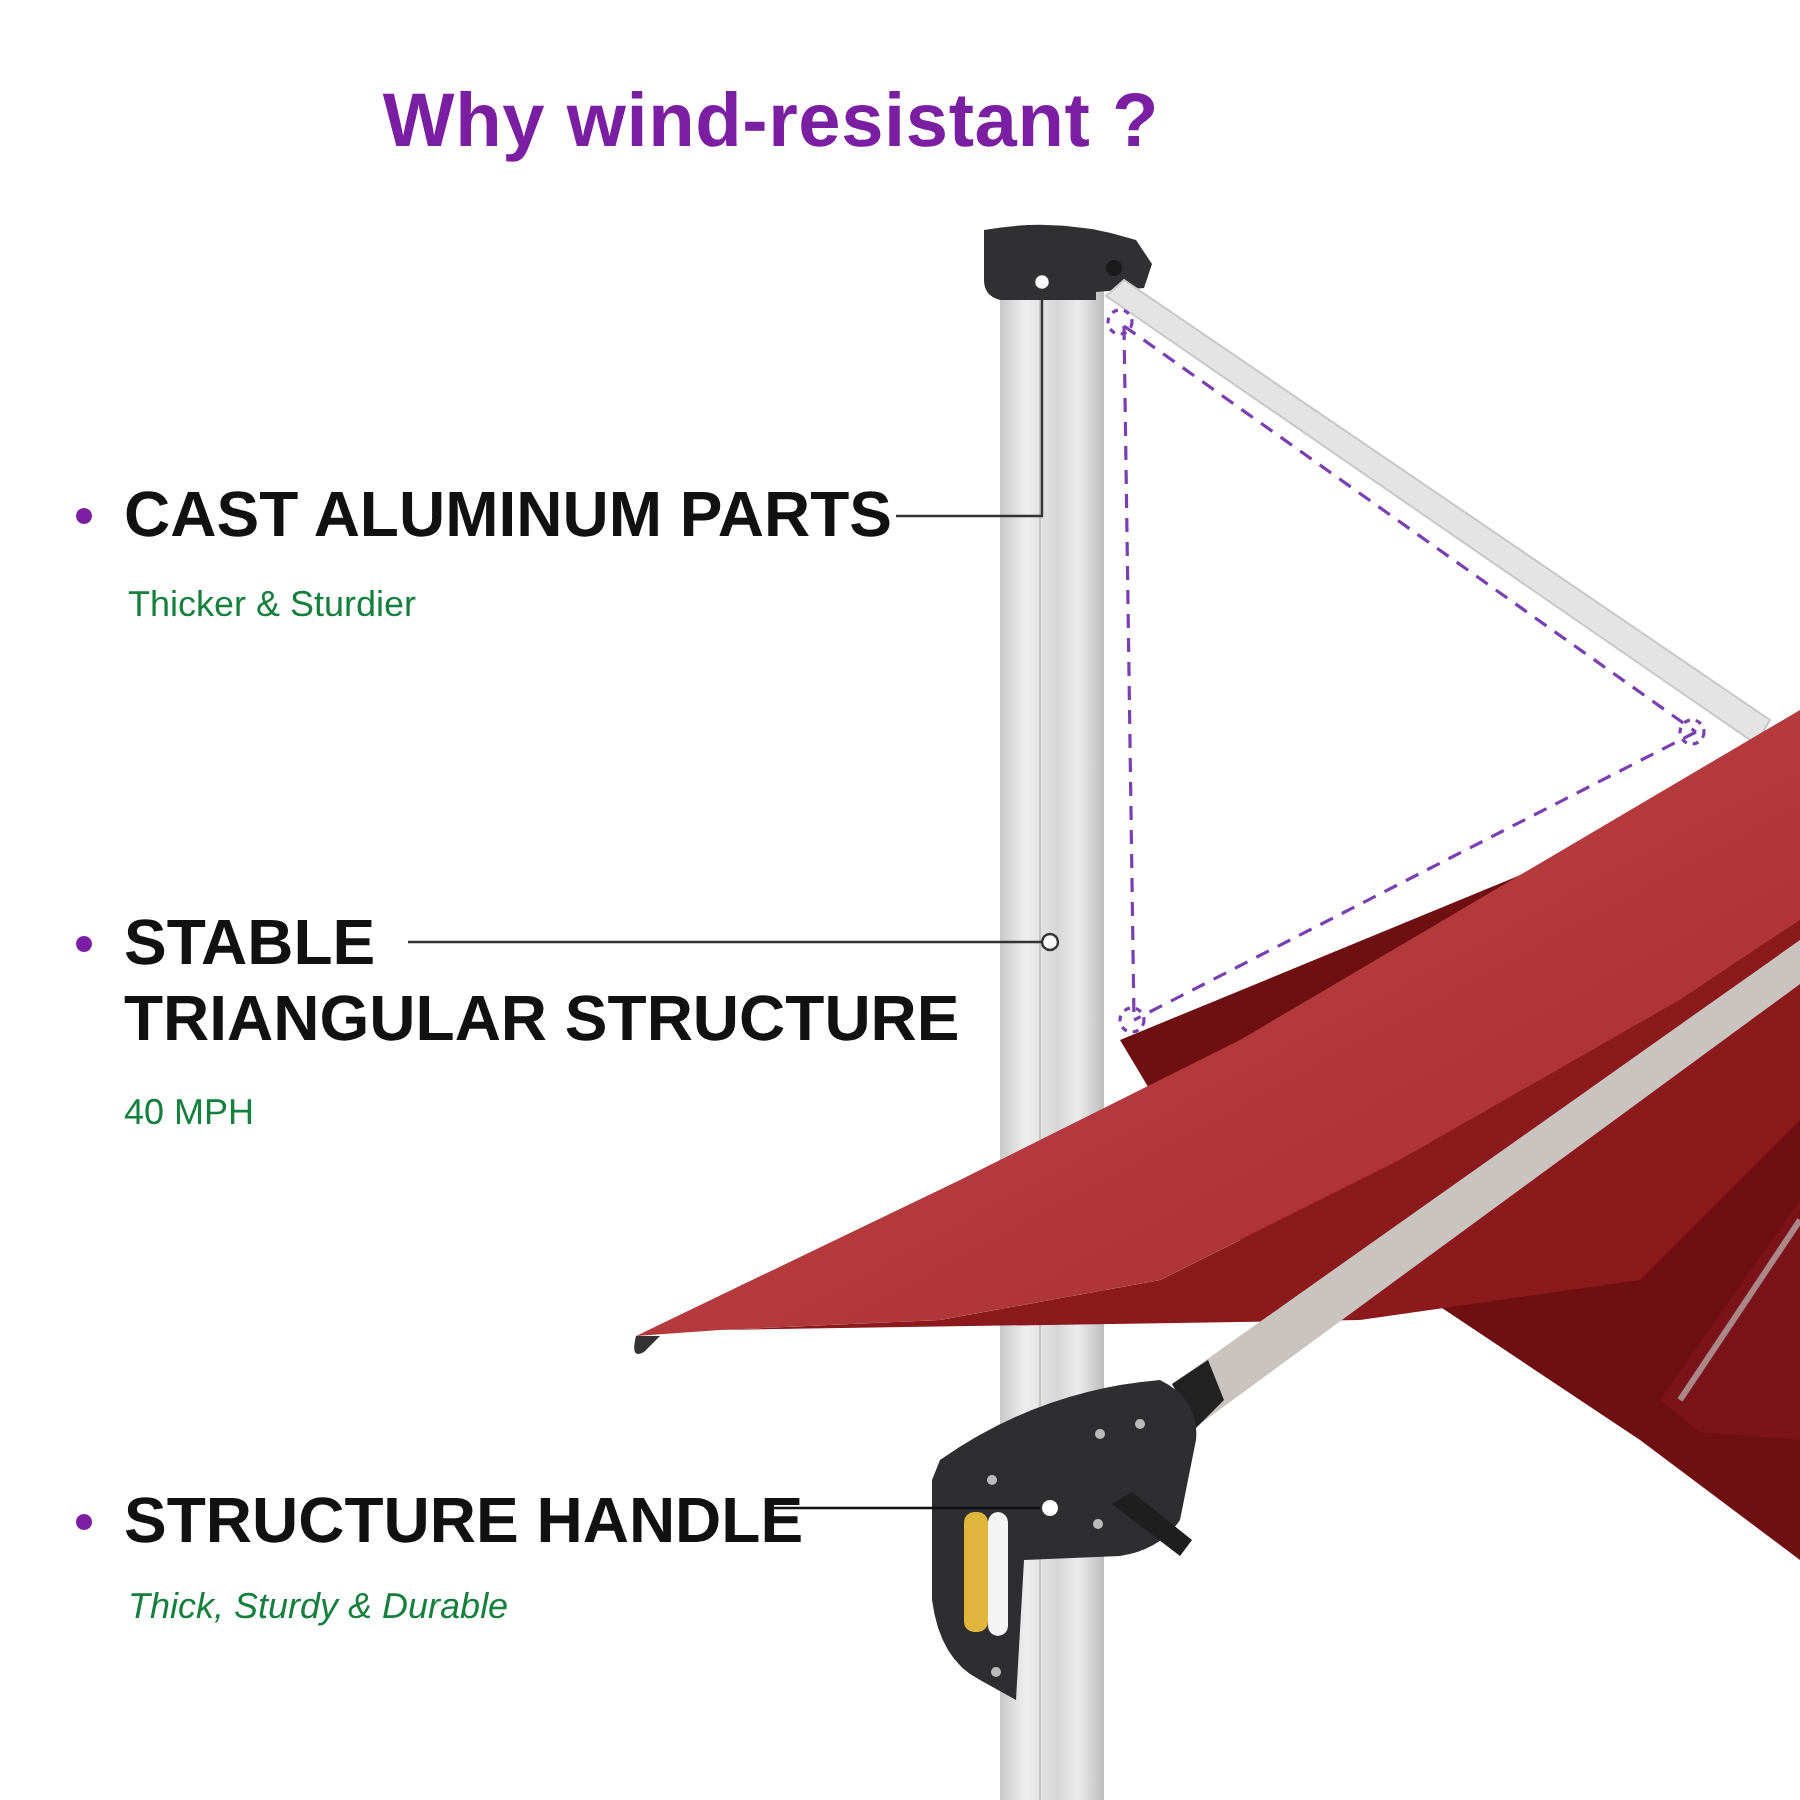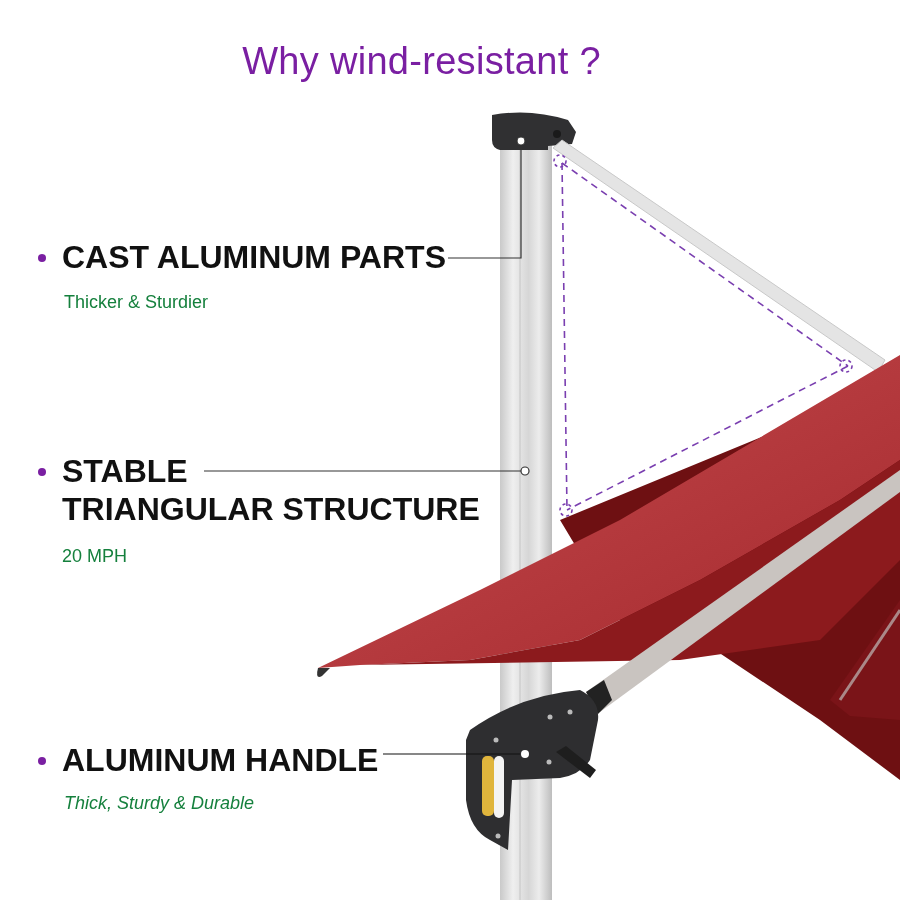--- a/index.html
+++ b/index.html
@@ -1,17 +1,17 @@
 <!DOCTYPE html>
 <html><head>
 <meta charset="utf-8">
 <style>
   html,body{margin:0;padding:0;background:#fff;}
   body{width:900px;height:900px;position:relative;overflow:hidden;font-family:"Liberation Sans",sans-serif;}
-  .title{position:absolute;left:0;top:40px;width:771px;text-align:center;font-size:38px;font-weight:normal;color:#7a1fa2;letter-spacing:0.3px;margin-left:36px;}
+  .title{position:absolute;left:0;top:40px;width:771px;text-align:center;font-size:38px;font-weight:bold;color:#7a1fa2;letter-spacing:0.3px;}
   .art{position:absolute;left:0;top:0;width:900px;height:900px;}
   .feature{position:absolute;left:38px;}
   .bullet{position:absolute;left:0;width:8px;height:8px;border-radius:50%;background:#7a1fa2;}
   .heading{position:absolute;left:24px;font-size:32px;font-weight:bold;color:#111;white-space:nowrap;line-height:38px;}
   .sub{position:absolute;left:26px;font-size:18px;color:#15803d;white-space:nowrap;}
 </style>
 </head>
 <body>
 
 <div class="title">Why wind-resistant ?</div>
@@ -85,20 +85,20 @@
 <div class="feature" style="top:238px;">
   <div class="bullet" style="top:16px;"></div>
   <div class="heading" style="top:0;">CAST ALUMINUM PARTS</div>
   <div class="sub" style="top:54px;">Thicker &amp; Sturdier</div>
 </div>
 
 <div class="feature" style="top:452px;">
   <div class="bullet" style="top:16px;"></div>
   <div class="heading" style="top:0;">STABLE</div>
   <div class="heading" style="top:38px;">TRIANGULAR STRUCTURE</div>
-  <div class="sub" style="top:94px;left:24px;">20 MPH</div>
+  <div class="sub" style="top:94px;left:24px;">40 MPH</div>
 </div>
 
 <div class="feature" style="top:741px;">
   <div class="bullet" style="top:16px;"></div>
-  <div class="heading" style="top:0;">ALUMINUM HANDLE</div>
+  <div class="heading" style="top:0;">STRUCTURE HANDLE</div>
   <div class="sub" style="top:52px;font-style:italic;">Thick, Sturdy &amp; Durable</div>
 </div>
 
 </body></html>

